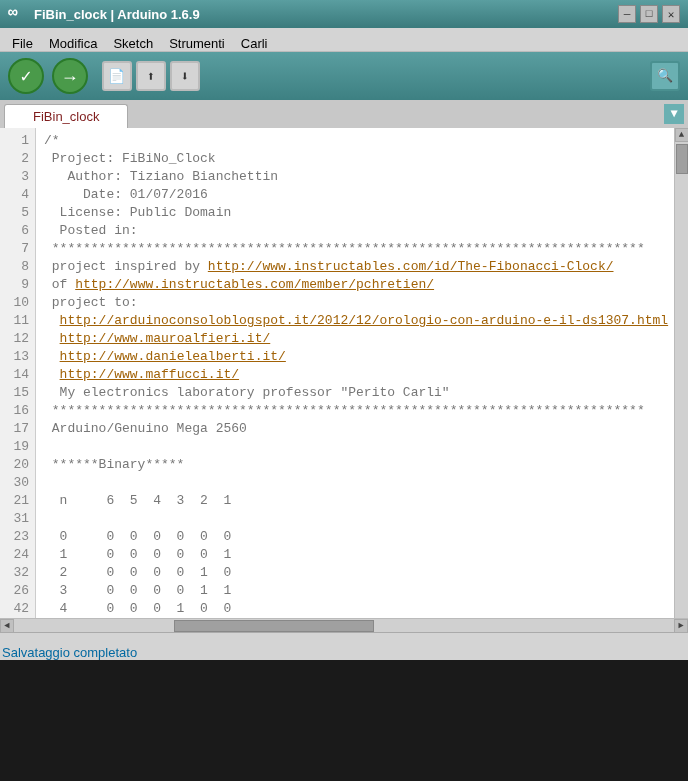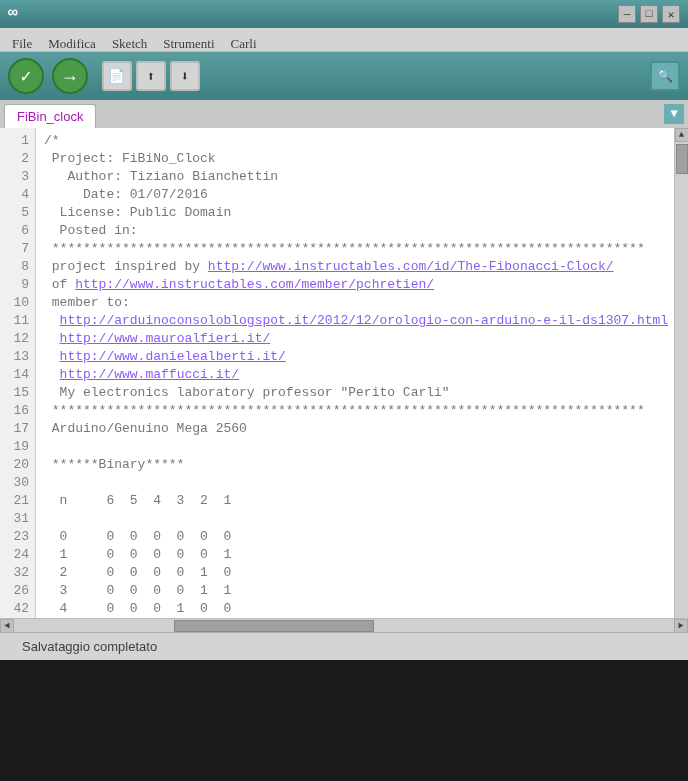--- a/index.html
+++ b/index.html
@@ -30,24 +30,24 @@
     
     #menu-bar {
       background: #d4d4d4;
       height: 24px;
       display: flex;
       align-items: center;
       padding: 0 4px;
       border-bottom: 1px solid #bbb;
     }
     .menu-item {
-      font-family: Liberation Serif, serif;
+      font-family: Liberation Sans, sans-serif;
       font-size: 13px;
       padding: 2px 8px;
-      color: #404040;
+      color: #000000;
       cursor: pointer;
       margin-top: 8px;
     }
 
     
     #toolbar {
       background: linear-gradient(to bottom, #5a9ea0, #3d8082);
       height: 48px;
       display: flex;
       align-items: center;
@@ -75,24 +75,24 @@
       background: #c8c8c8;
       height: 28px;
       display: flex;
       align-items: flex-end;
       padding: 0 4px;
     }
     .tab {
       background: #e8e8e8;
       border: 1px solid #aaa;
       border-bottom: none;
-      padding: 4px 12px;
+      padding: 4px 28px;
       font-family: Arial, sans-serif;
       font-size: 13px;
-      color: #a21caf;
+      color: #7f1d1d;
       cursor: pointer;
       border-radius: 3px 3px 0 0;
     }
     .tab.active { background: #ffffff; }
     .tab-dropdown {
       margin-left: auto;
       width: 20px; height: 20px;
       background: #6ab0b2;
       display: flex; align-items: center; justify-content: center;
       cursor: pointer;
@@ -181,47 +181,48 @@
       border: 1px solid #888;
       margin-left: 160px;
       cursor: pointer;
     }
 
     
     #status-bar {
       background: #d4d4d4;
       height: 28px;
       display: flex;
-      align-items: center;
-      padding: 0 22px;
+      align-items: flex-end;
+      padding: 0 2px;
       border-top: 1px solid #aaa;
       font-family: Arial, sans-serif;
       font-size: 13px;
-      color: #404040;
+      color: #0369a1;
     }
 
     
     #bottom-area {
       background: #1a1a1a;
       flex: 1;
       height: 125px;
     }
 
     
-    .code-link { color: #8b5cf6; text-decoration: underline; }
+    .code-link { color: #a16207; text-decoration: underline; }
 
     
     .code-comment { color: #777777; }
   </style>
 </head>
 <body>
 
 <div id="title-bar">
   <div id="title-bar-left">
     <div id="title-logo" style="color:white;font-size:16px;font-weight:bold;">∞</div>
+    <span id="title-text">FiBin_clock | Arduino 1.6.9</span>
   </div>
   <div id="title-controls">
     <div class="title-btn">—</div>
     <div class="title-btn">□</div>
     <div class="title-btn">✕</div>
   </div>
 </div>
 
 <div id="menu-bar">
   <span class="menu-item">File</span>
@@ -279,21 +280,21 @@
   </div>
   <div id="code-content"><span class="code-comment">/*
  Project: FiBiNo_Clock
    Author: Tiziano Bianchettin
      Date: 01/07/2016
   License: Public Domain
   Posted in:
  ****************************************************************************
  project inspired by </span><a class="code-link" href="#">http://www.instructables.com/id/The-Fibonacci-Clock/</a>
 <span class="code-comment"> of </span><a class="code-link" href="#">http://www.instructables.com/member/pchretien/</a>
-<span class="code-comment"> member to:</span>
+<span class="code-comment"> project to:</span>
   <a class="code-link" href="#">http://arduinoconsoloblogspot.it/2012/12/orologio-con-arduino-e-il-ds1307.html</a>
   <a class="code-link" href="#">http://www.mauroalfieri.it/</a>
   <a class="code-link" href="#">http://www.danielealberti.it/</a>
   <a class="code-link" href="#">http://www.maffucci.it/</a>
 <span class="code-comment">  My electronics laboratory professor "Perito Carli"
  ****************************************************************************
  Arduino/Genuino Mega 2560
 
  ******Binary*****
 

